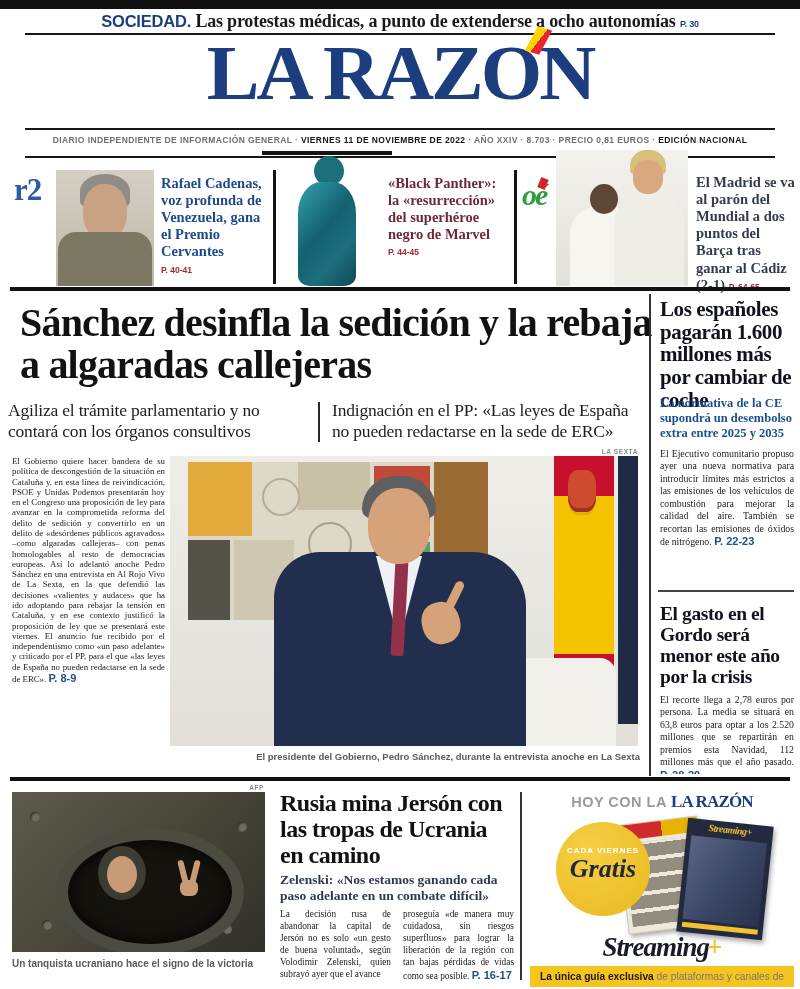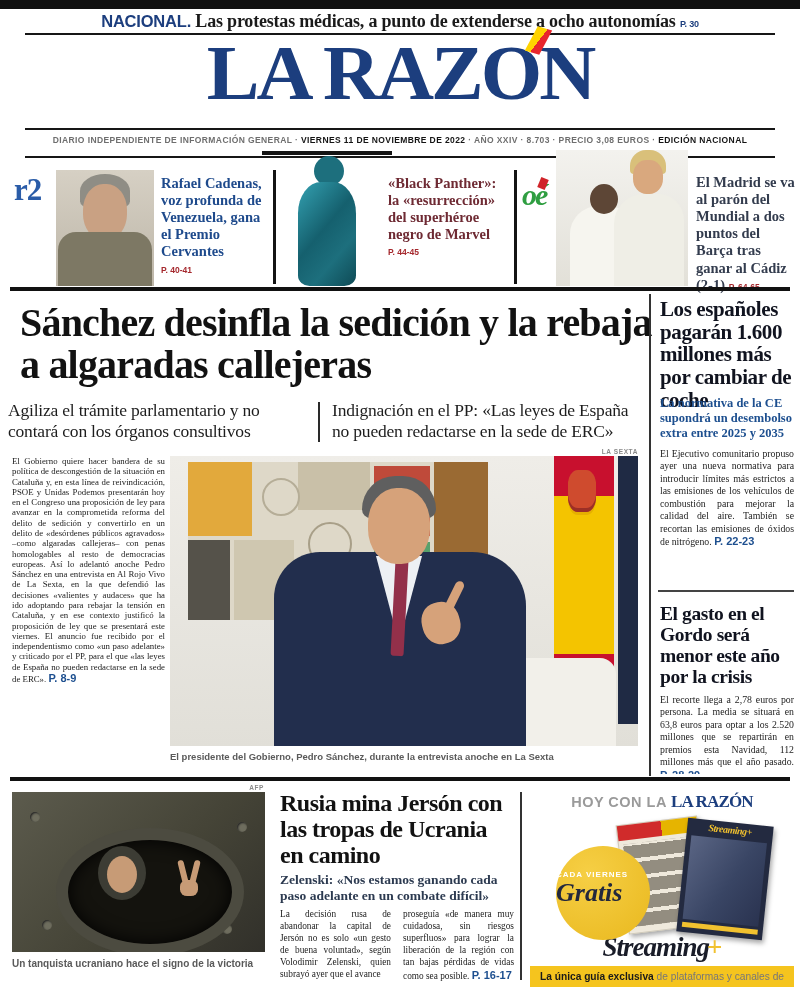--- a/index.html
+++ b/index.html
@@ -103,21 +103,21 @@
   .sofa{position:absolute;right:22px;bottom:0;width:190px;height:88px;background:#f2f0ea;border-radius:16px 16px 0 0;}
   .s-body{position:absolute;left:104px;top:96px;width:252px;height:196px;background:#222e4d;border-radius:46px 54px 0 0;}
   .s-shirt{position:absolute;left:206px;top:100px;width:46px;height:66px;background:#edf0f4;
            clip-path:polygon(0 0,100% 0,62% 100%,38% 100%);}
   .s-tie{position:absolute;left:223px;top:104px;width:13px;height:96px;background:#93304a;border-radius:3px;transform:rotate(3deg);}
   .s-hair{position:absolute;left:192px;top:20px;width:74px;height:42px;background:#5f5f5f;border-radius:38px 38px 10px 10px;}
   .s-face{position:absolute;left:198px;top:32px;width:62px;height:76px;background:#d6a27a;border-radius:46%;}
   .s-hand{position:absolute;left:252px;top:146px;width:38px;height:42px;background:#d6a27a;border-radius:45%;transform:rotate(-15deg);}
   .s-finger{position:absolute;left:280px;top:124px;width:9px;height:32px;background:#d6a27a;border-radius:5px;transform:rotate(26deg);}
   .caption{font-family:"Liberation Sans",sans-serif;font-size:9.5px;font-weight:bold;color:#5a5a5a;}
-  .main-cap{left:170px;top:751px;width:470px;}
+  .main-cap{left:170px;top:751px;width:470px;text-align:right;}
   .rule-big{left:10px;top:777px;width:780px;border-top:4px solid #111;}
 
   
   .afp{left:224px;top:784px;width:40px;text-align:right;font-family:"Liberation Sans",sans-serif;
        font-size:6.5px;font-weight:bold;color:#8a8a8a;letter-spacing:.6px;}
   .tank{left:12px;top:792px;width:253px;height:160px;overflow:hidden;
         background:linear-gradient(135deg,#5c5b4d,#454437 55%,#31302a);}
   .hatch{position:absolute;left:44px;top:36px;width:164px;height:104px;border-radius:50%;
          background:#14130e;border:12px solid #4c4b40;box-shadow:inset 0 0 18px #000;}
   .t-hood{position:absolute;left:86px;top:54px;width:48px;height:54px;background:#3c3c34;border-radius:50%;}
@@ -144,59 +144,59 @@
   .cov-back{left:92px;top:32px;width:80px;height:108px;background:#efe9dc;border:1px solid #cfc9ba;transform:rotate(-7deg);}
   .cb-top{position:absolute;left:0;top:0;width:100%;height:15px;background:linear-gradient(90deg,#d02b2b 0 55%,#e6b400 55%);}
   .cb-grid{position:absolute;left:4px;top:19px;right:4px;bottom:6px;
            background-image:repeating-linear-gradient(0deg,#938d80 0 13px,#efe9dc 13px 17px),
                             repeating-linear-gradient(90deg,rgba(90,86,76,.55) 0 15px,rgba(239,233,220,.2) 15px 19px);}
   .cov-front{left:152px;top:34px;width:86px;height:114px;background:#232a40;transform:rotate(6deg);}
   .cf-title{position:absolute;left:0;top:2px;width:100%;text-align:center;font-size:10px;font-weight:bold;
             font-style:italic;color:#f1c12f;letter-spacing:-.5px;}
   .cf-photo{position:absolute;left:5px;top:17px;right:5px;bottom:13px;background:linear-gradient(120deg,#5a6584,#394souffle 0);background:linear-gradient(120deg,#5a6584,#394564 55%,#2a3350);}
   .cf-bar{position:absolute;left:5px;bottom:5px;right:5px;height:5px;background:#f1c12f;}
-  .badge{position:absolute;left:26px;top:58px;width:94px;height:94px;border-radius:50%;
-         background:radial-gradient(circle at 35% 30%,#f6cf45,#e9b81e);text-align:left;z-index:5;}
+  .badge{position:absolute;left:26px;top:34px;width:94px;height:94px;border-radius:50%;
+         background:radial-gradient(circle at 35% 30%,#f6cf45,#e9b81e);text-align:center;z-index:5;}
   .badge-top{margin-top:24px;font-family:"Liberation Sans",sans-serif;font-size:8px;font-weight:bold;
              color:#ffffff;letter-spacing:1px;}
   .badge-main{font-size:26px;font-weight:bold;font-style:italic;color:#23283d;line-height:1.05;}
   .stream{position:absolute;left:0;top:144px;width:264px;text-align:center;font-size:27px;font-weight:bold;
           font-style:italic;color:#191c28;letter-spacing:-1px;}
   .stream .plus{color:#f1c12f;font-style:normal;margin-left:-2px;}
   .ybar{position:absolute;left:0;top:178px;width:264px;height:21px;background:#f5c41e;text-align:center;
         font-family:"Liberation Sans",sans-serif;font-size:10.2px;line-height:21px;color:#777;}
   .ybar .bd{color:#1a1a1a;font-weight:bold;}
 </style>
 </head>
 <body>
 
 <div class="page">
 
   <div class="abs topbar"></div>
 
   <div class="abs teaser">
-    <span class="sec">NACIONAL.</span><span> Las protestas médicas, a punto de extenderse a ocho autonomías </span><span class="pg">P. 30</span>
+    <span class="sec">SOCIEDAD.</span><span> Las protestas médicas, a punto de extenderse a ocho autonomías </span><span class="pg">P. 30</span>
   </div>
   <div class="abs rule-a"></div>
 
   <div class="abs masthead">
     <span>LA RAZ</span><span class="mh-o"><span>O</span><span class="mh-accent"></span></span><span>N</span>
   </div>
   <div class="abs rule-b"></div>
 
   <div class="abs dateline">
     <span>DIARIO INDEPENDIENTE DE INFORMACIÓN GENERAL</span>
     <span>·</span>
     <span class="dk">VIERNES 11 DE NOVIEMBRE DE 2022</span>
     <span>·</span>
     <span>AÑO XXIV</span>
     <span>·</span>
     <span>8.703</span>
     <span>·</span>
-    <span>PRECIO 3,08 EUROS</span>
+    <span>PRECIO 0,81 EUROS</span>
     <span>·</span>
     <span class="dk">EDICIÓN NACIONAL</span>
   </div>
   <div class="abs date-under"></div>
   <div class="abs rule-c"></div>
 
   <div class="abs r2logo">r2</div>
   <div class="abs cad-photo">
     <div class="cad-hair"></div>
     <div class="cad-face"></div>

